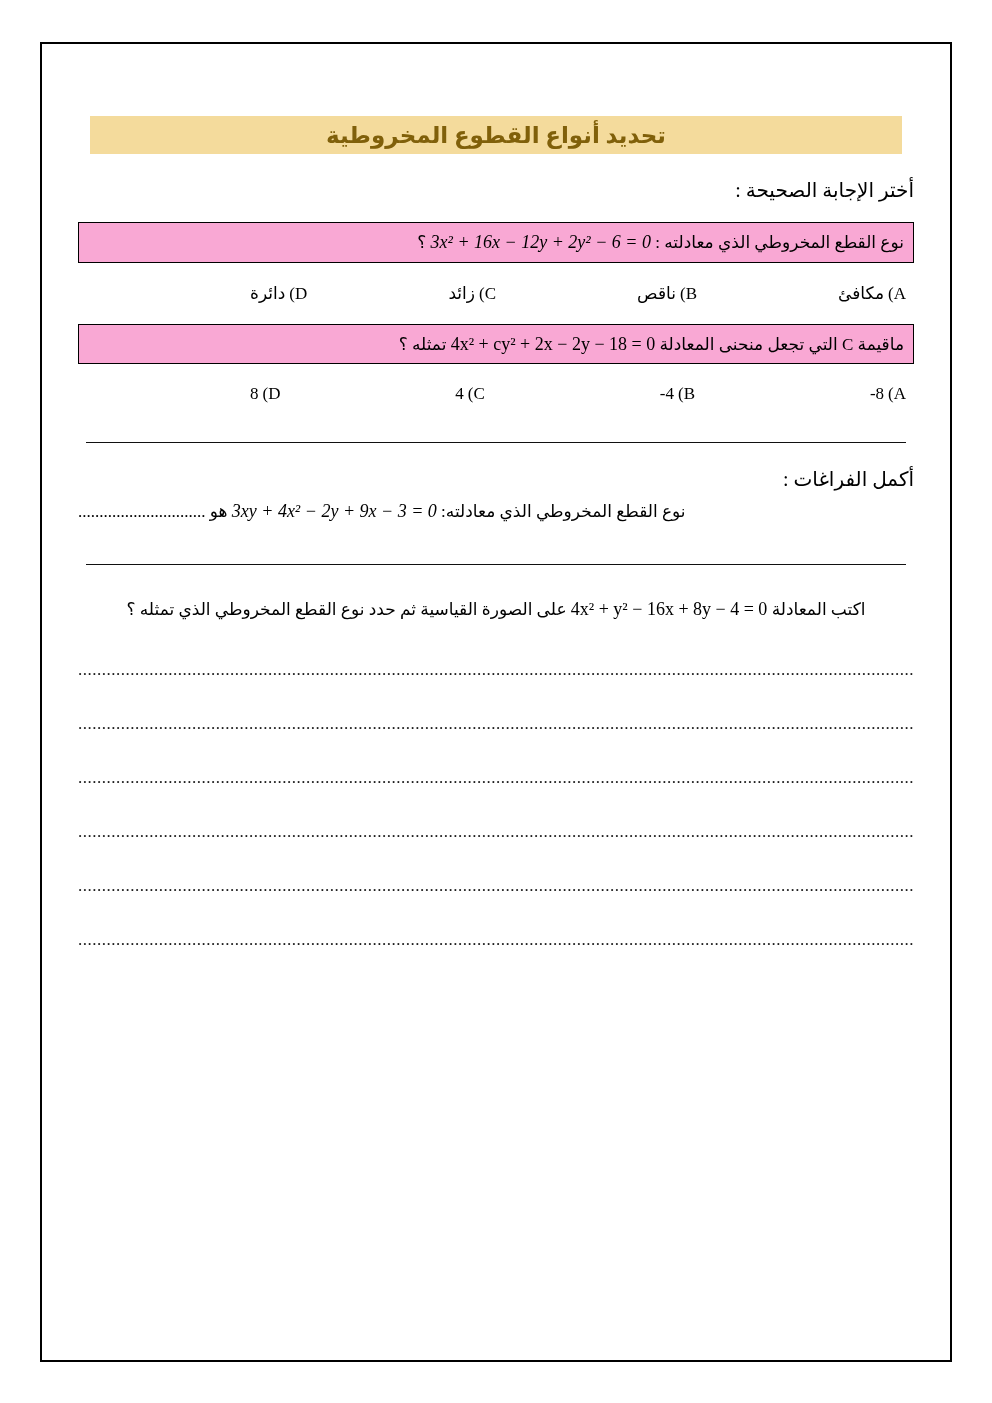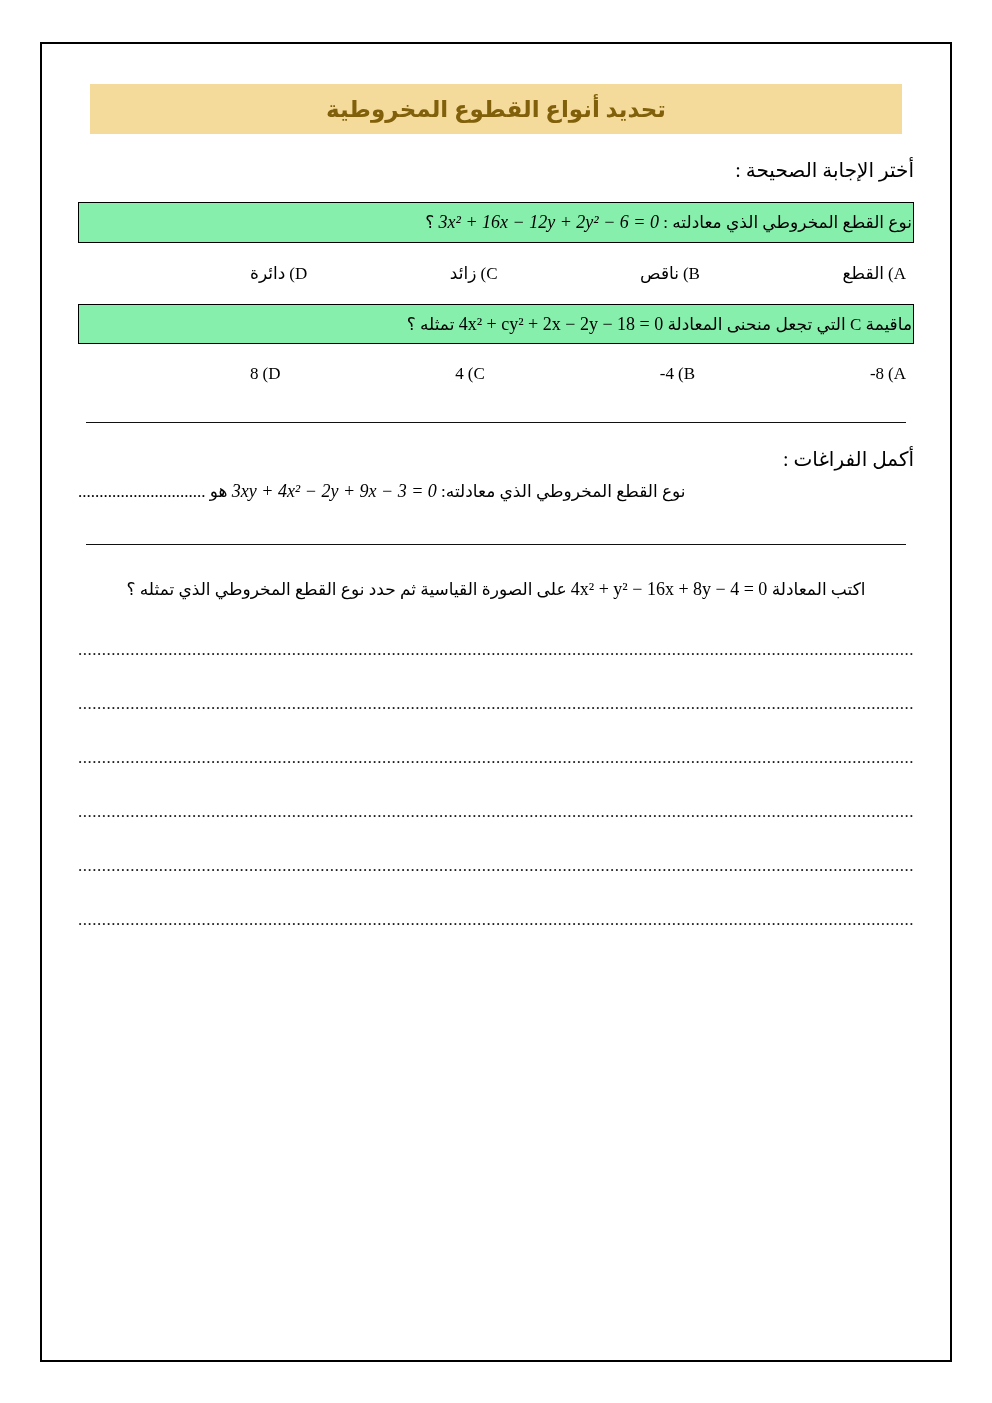--- a/index.html
+++ b/index.html
@@ -18,22 +18,22 @@
       top: 42px;
       width: 912px;
       height: 1320px;
       border: 2px solid #000;
       background: #fff;
     }
     .content {
       padding: 0 36px;
     }
     .title-bar {
-      margin: 40px 12px 0 12px;
-      height: 50px;
+      margin: 72px 12px 0 12px;
+      height: 38px;
       background: var(--title-bg, #F4DB9C);
       display: flex;
       align-items: center;
       justify-content: center;
     }
     .title-bar .title {
       font-size: 23px;
       font-weight: bold;
       color: var(--title-text, #80600A);
       letter-spacing: 0.5px;
@@ -41,25 +41,25 @@
     .instruction {
       direction: rtl;
       text-align: right;
       font-size: 20px;
       margin-top: 24px;
     }
     .qbox {
       direction: rtl;
       text-align: right;
       border: 1px solid #000;
-      padding: 6px 1px;
+      padding: 6px 9px;
       margin-top: 20px;
       font-size: 17px;
       line-height: 1.45;
-      background: #86efac;
+      background: #f9a8d4;
     }
     .math {
       font-family: "Liberation Serif", "DejaVu Serif", serif;
       font-size: 18px;
       white-space: nowrap;
     }
     .math.it { font-style: italic; }
     .options {
       display: flex;
       direction: rtl;
@@ -114,21 +114,21 @@
 
     <p class="instruction">أختر الإجابة الصحيحة :</p>
 
     <div class="qbox">
       <span>نوع القطع المخروطي الذي معادلته :</span>
       <bdi dir="ltr" class="math it">3x² + 16x − 12y + 2y² − 6 = 0</bdi>
       <span>؟</span>
     </div>
 
     <div class="options">
-      <span class="option"><span>A)</span><bdi>القطع</bdi></span>
+      <span class="option"><span>A)</span><bdi>مكافئ</bdi></span>
       <span class="option"><span>B)</span><bdi>ناقص</bdi></span>
       <span class="option"><span>C)</span><bdi>زائد</bdi></span>
       <span class="option"><span>D)</span><bdi>دائرة</bdi></span>
     </div>
 
     <div class="qbox">
       <span>ماقيمة  C التي تجعل منحنى المعادلة</span>
       <bdi dir="ltr" class="math">4x² +  cy² + 2x − 2y − 18 = 0</bdi>
       <span>تمثله ؟</span>
     </div>

